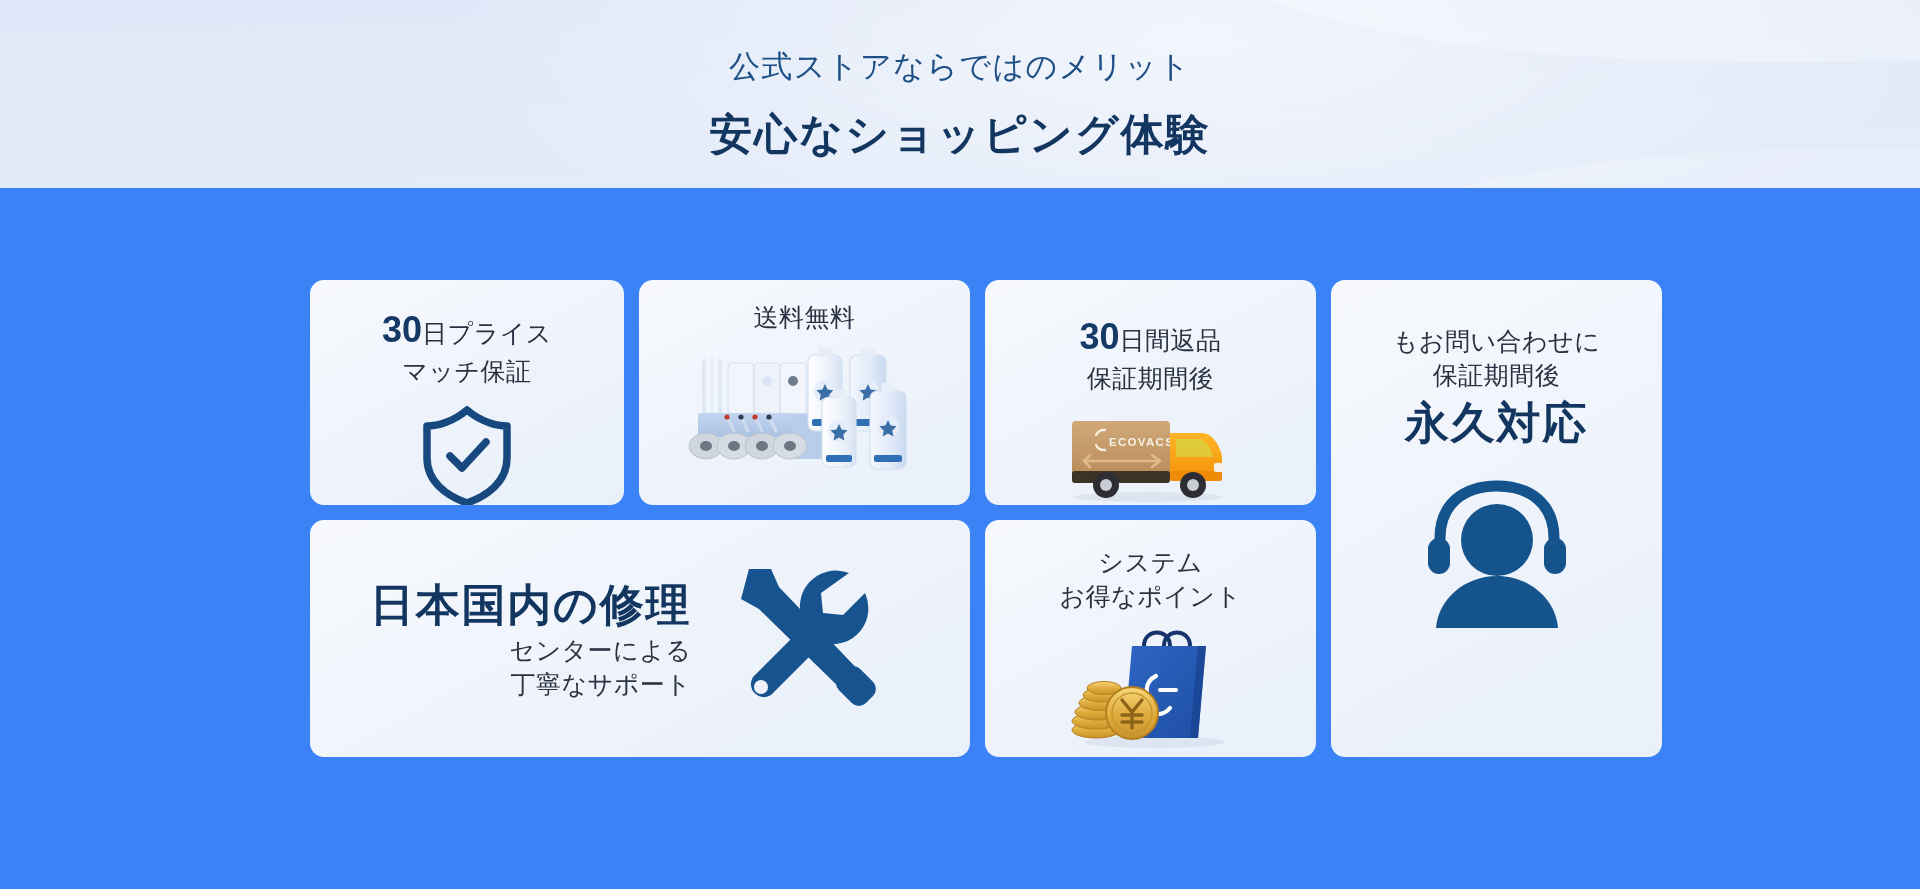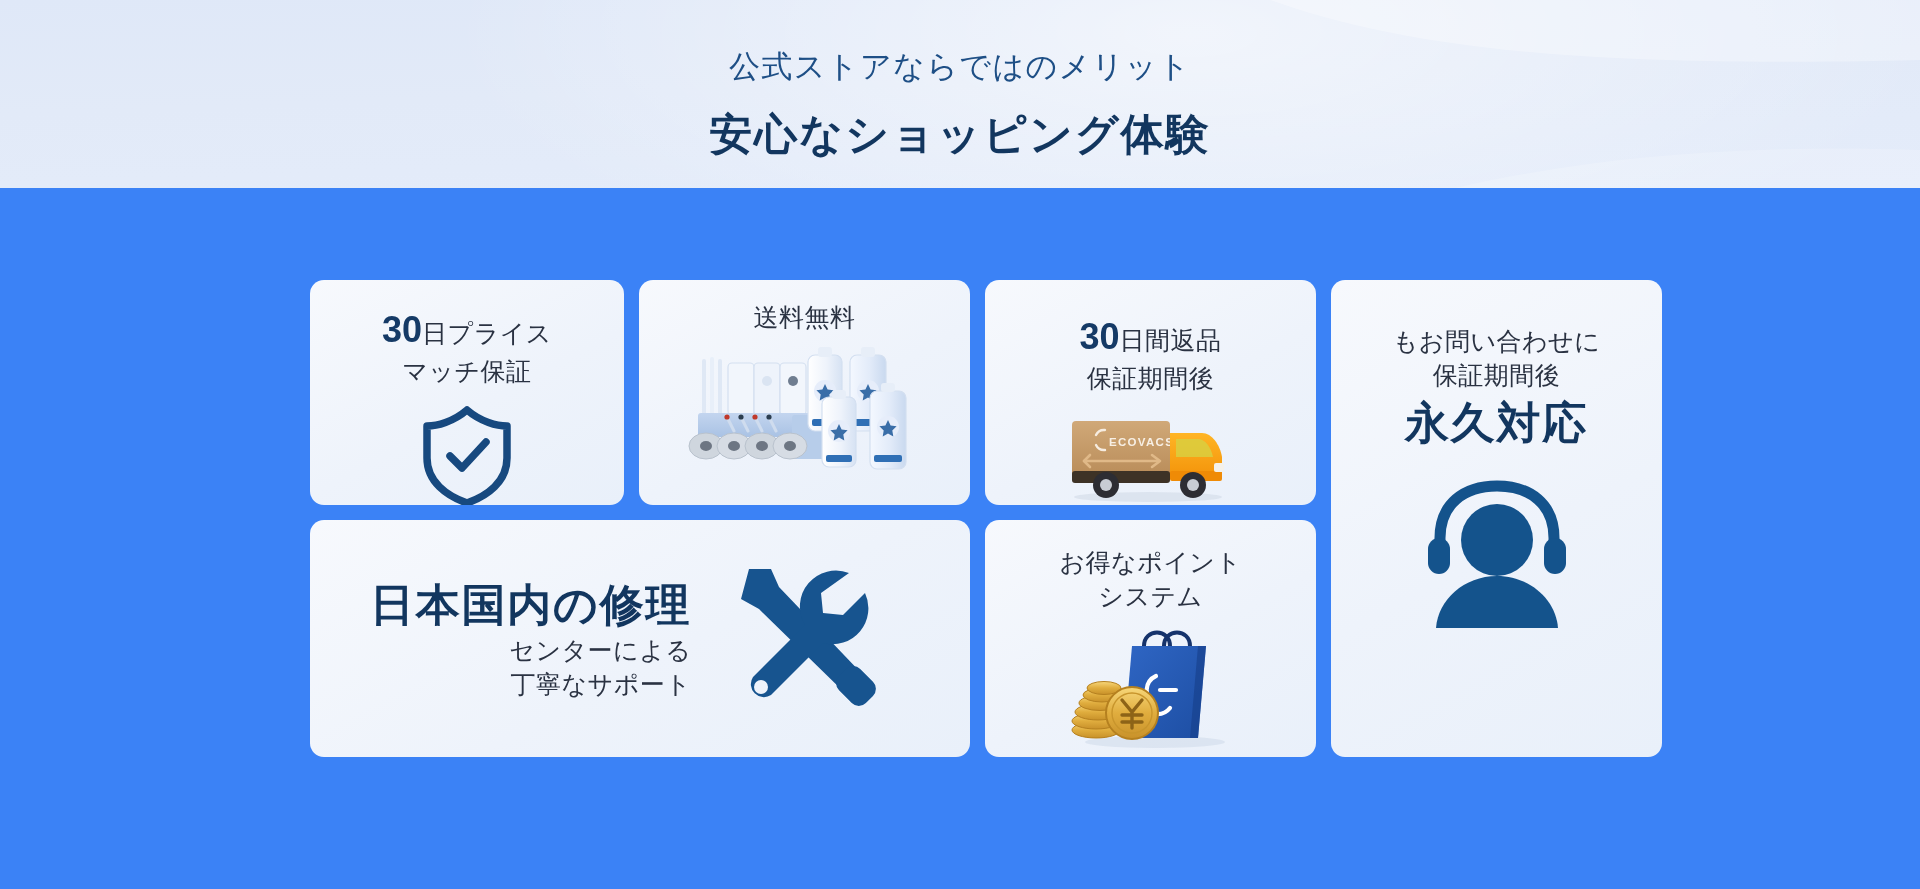--- a/index.html
+++ b/index.html
@@ -332,22 +332,22 @@
 
             <path d="M130 18 a36 36 0 0 0 -44 52 L34 122 a13 13 0 0 0 18 18 L104 88 a36 36 0 0 0 42 -50 L124 60 L104 58 L102 38 Z"></path>
             <circle cx="42" cy="132" r="7" fill="#eef3fb"></circle>
           </g>
         </svg>
       </div>
     </article>
 
     <article class="card card-f">
       <div class="card-text">
+        <span class="t-line t-reg">システム</span>
         <span class="t-line t-reg">お得なポイント</span>
-        <span class="t-line t-reg">システム</span>
       </div>
       <div class="art">
         <svg width="182" height="132" viewBox="0 0 182 132" aria-hidden="true">
           <defs>
             <linearGradient id="bagg" x1="0" y1="0" x2="1" y2="1">
               <stop offset="0" stop-color="#2f66c4"></stop>
                 <stop offset="1" stop-color="#1d4ea3"></stop>
             </linearGradient>
             <linearGradient id="coing" x1="0" y1="0" x2="0" y2="1">
               <stop offset="0" stop-color="#f7d77a"></stop>

